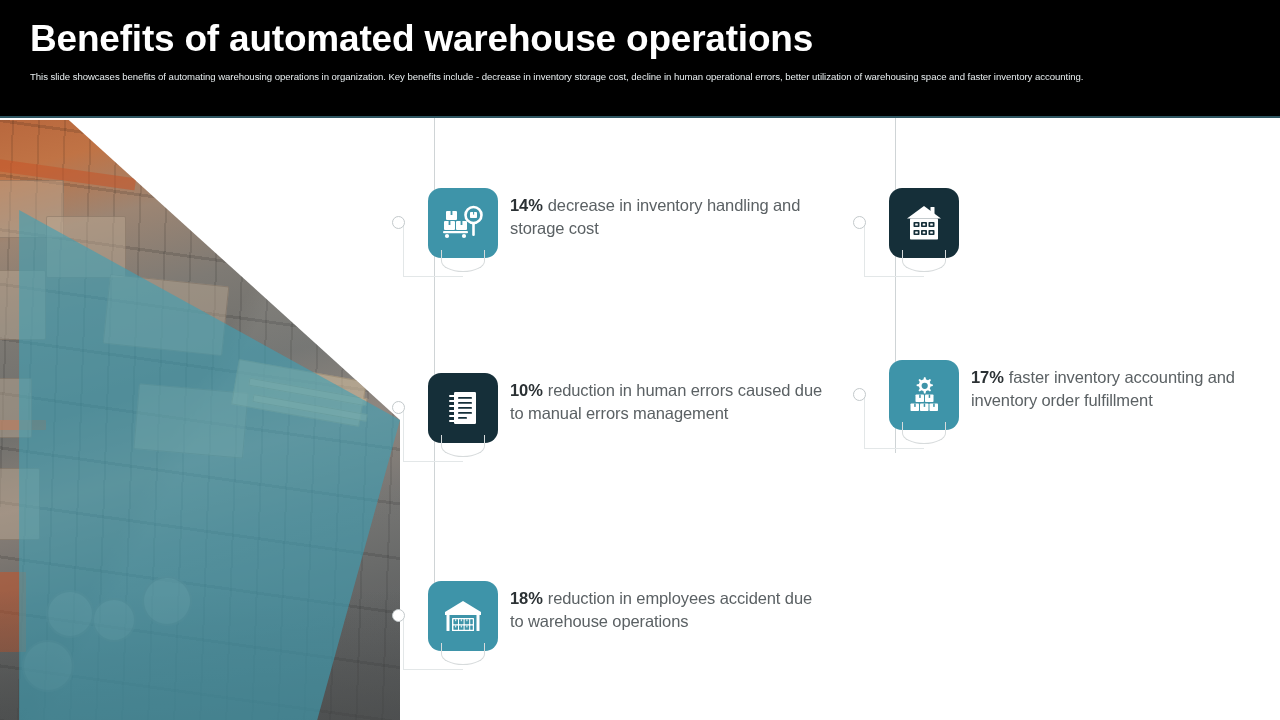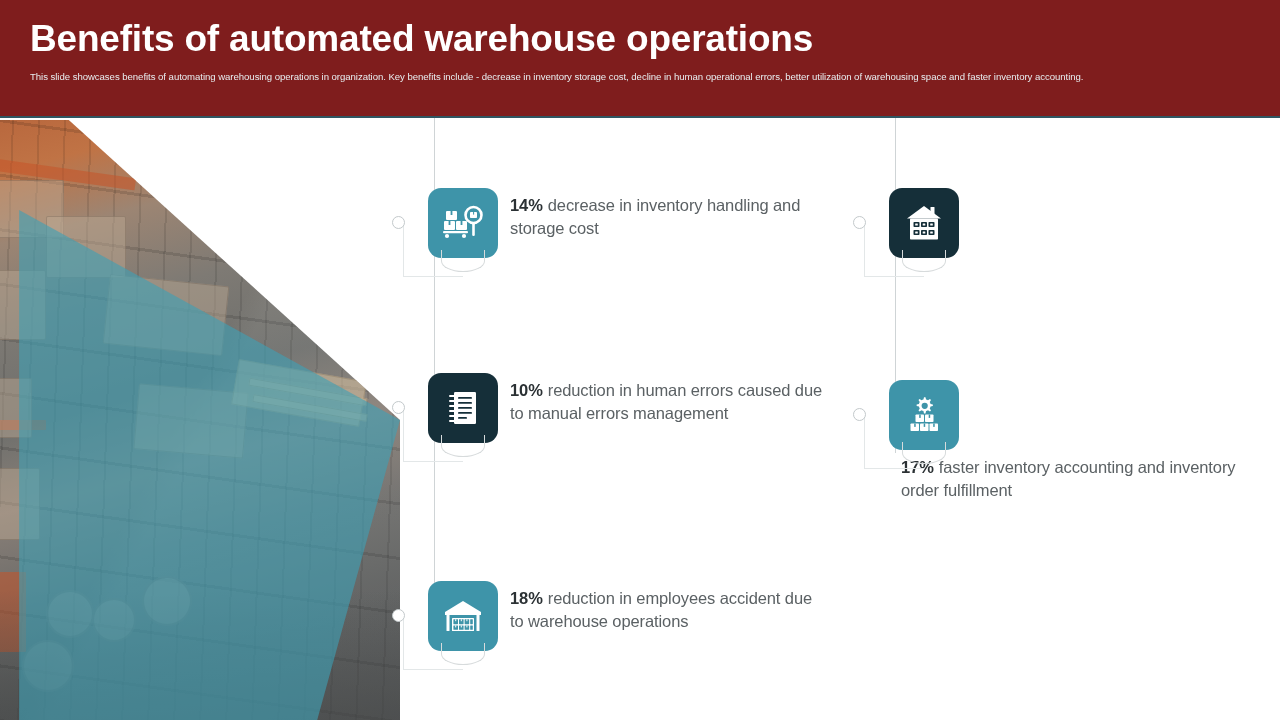--- a/index.html
+++ b/index.html
@@ -19,21 +19,21 @@
     background: #ffffff;
     overflow: hidden;
   }
 
   
   .header {
     position: absolute;
     left: 0; top: 0;
     width: 1280px;
     height: 118px;
-    background: #7f1d1d;
+    background: #000000;
     padding: 16px 28px 0 30px;
   }
   .header-title {
     color: #ffffff;
     font-size: 37px;
     font-weight: bold;
     letter-spacing: -0.2px;
     line-height: 46px;
     white-space: nowrap;
   }
@@ -367,21 +367,21 @@
               <rect x="7" y="33" width="7" height="2" rx="1"></rect>
             </g>
           </svg>
         </div>
       </div>
       <div class="item-text">
         <span class="item-pct">10%</span><span>reduction in human errors caused due to manual errors management</span>
       </div>
     </div>
 
-    <div class="item" style="left:861px; top:262px; width:380px;flex-direction:column;">
+    <div class="item" style="left:861px; top:242px; width:380px;">
       <div class="icon-assembly">
         <div class="node-arc"></div>
         <div class="node-elbow"></div>
         <div class="node-dot"></div>
         <div class="icon-tile tile-teal">
           <svg width="42" height="42" viewBox="0 0 42 42" fill="#ffffff">
             <path d="M21 3.2 l1.5 0 0.55 2.3 a6.4 6.4 0 0 1 1.9 0.8 l2-1.25 1.05 1.05 -1.25 2 a6.4 6.4 0 0 1 0.8 1.9 l2.3 0.55 0 1.5 -2.3 0.55 a6.4 6.4 0 0 1 -0.8 1.9 l1.25 2 -1.05 1.05 -2 -1.25 a6.4 6.4 0 0 1 -1.9 0.8 l-0.55 2.3 -1.5 0 -0.55 -2.3 a6.4 6.4 0 0 1 -1.9 -0.8 l-2 1.25 -1.05 -1.05 1.25 -2 a6.4 6.4 0 0 1 -0.8 -1.9 l-2.3 -0.55 0 -1.5 2.3 -0.55 a6.4 6.4 0 0 1 0.8 -1.9 l-1.25 -2 1.05 -1.05 2 1.25 a6.4 6.4 0 0 1 1.9 -0.8 Z"></path>
             <circle cx="21.7" cy="11.8" r="3.1" fill="#3e94a9"></circle>
             <rect x="12.5" y="20.5" width="8.5" height="7.5" rx="0.8"></rect>
             <rect x="16.2" y="20.5" width="1.5" height="3.4" fill="#3e94a9"></rect>

